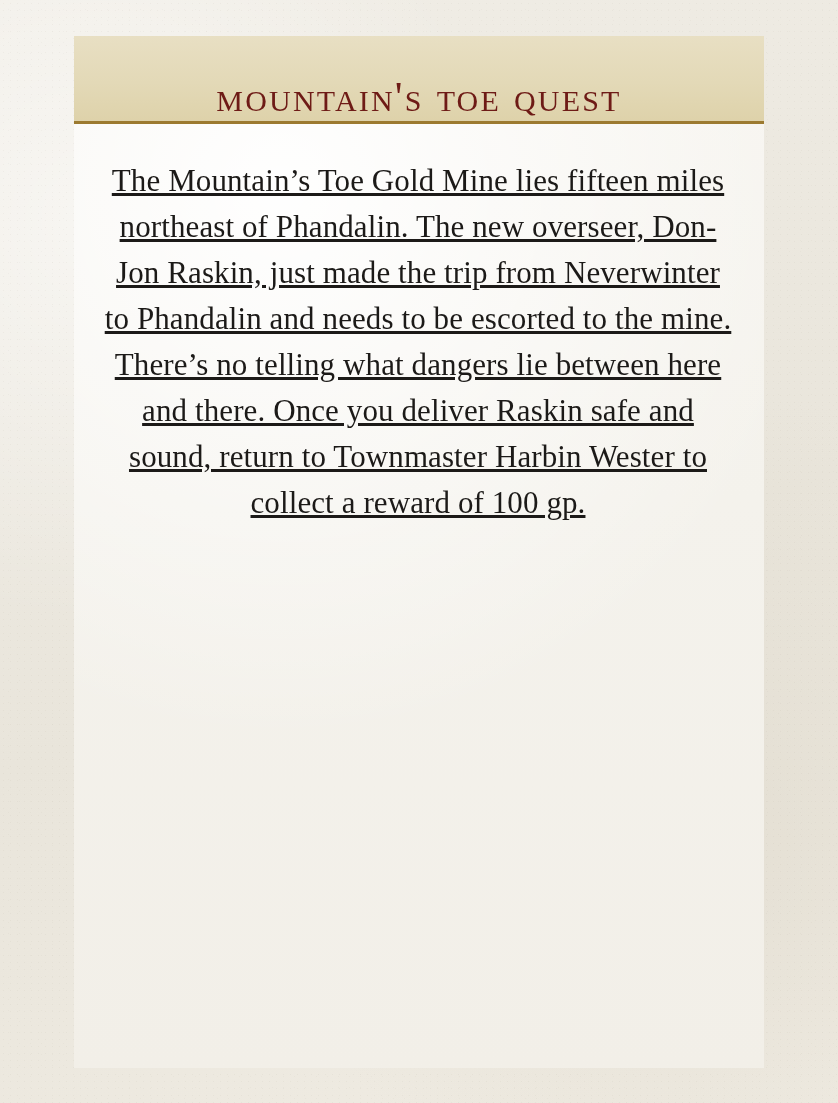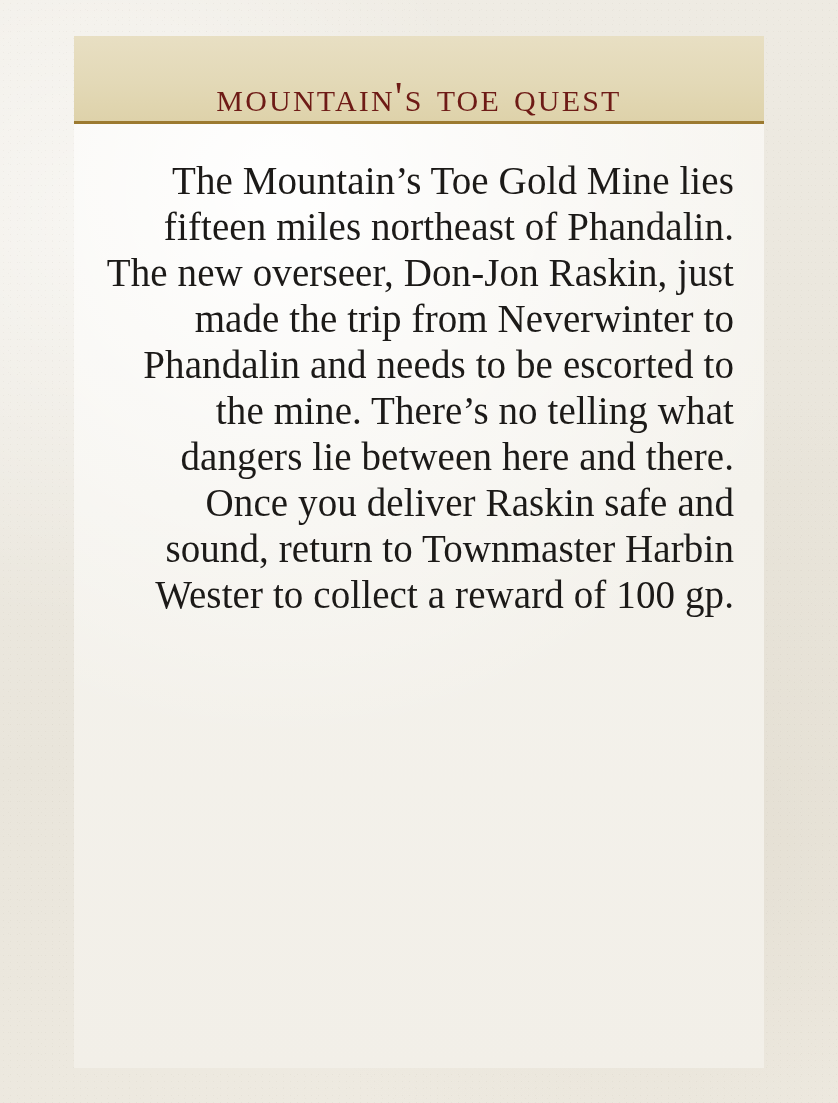--- a/index.html
+++ b/index.html
@@ -70,26 +70,27 @@
     margin-top: 40px;
   }
   .card-title::first-letter { font-size: 43px; }
 
   .card-body {
     padding: 34px 30px 0 28px;
   }
 
   .quest-text {
     color: #1c1a18;
-    font-size: 39px;
+    font-size: 31px;
     line-height: 46px;
-    text-align: right;
+    text-align: center;
     font-family: "Liberation Serif", serif;
     letter-spacing: 0.1px;
     white-space: pre-line;
+    text-decoration: underline;
   }
 
   .card-footer {
     position: absolute;
     left: 0;
     right: 0;
     bottom: 38px;
     display: flex;
     align-items: center;
     justify-content: center;

